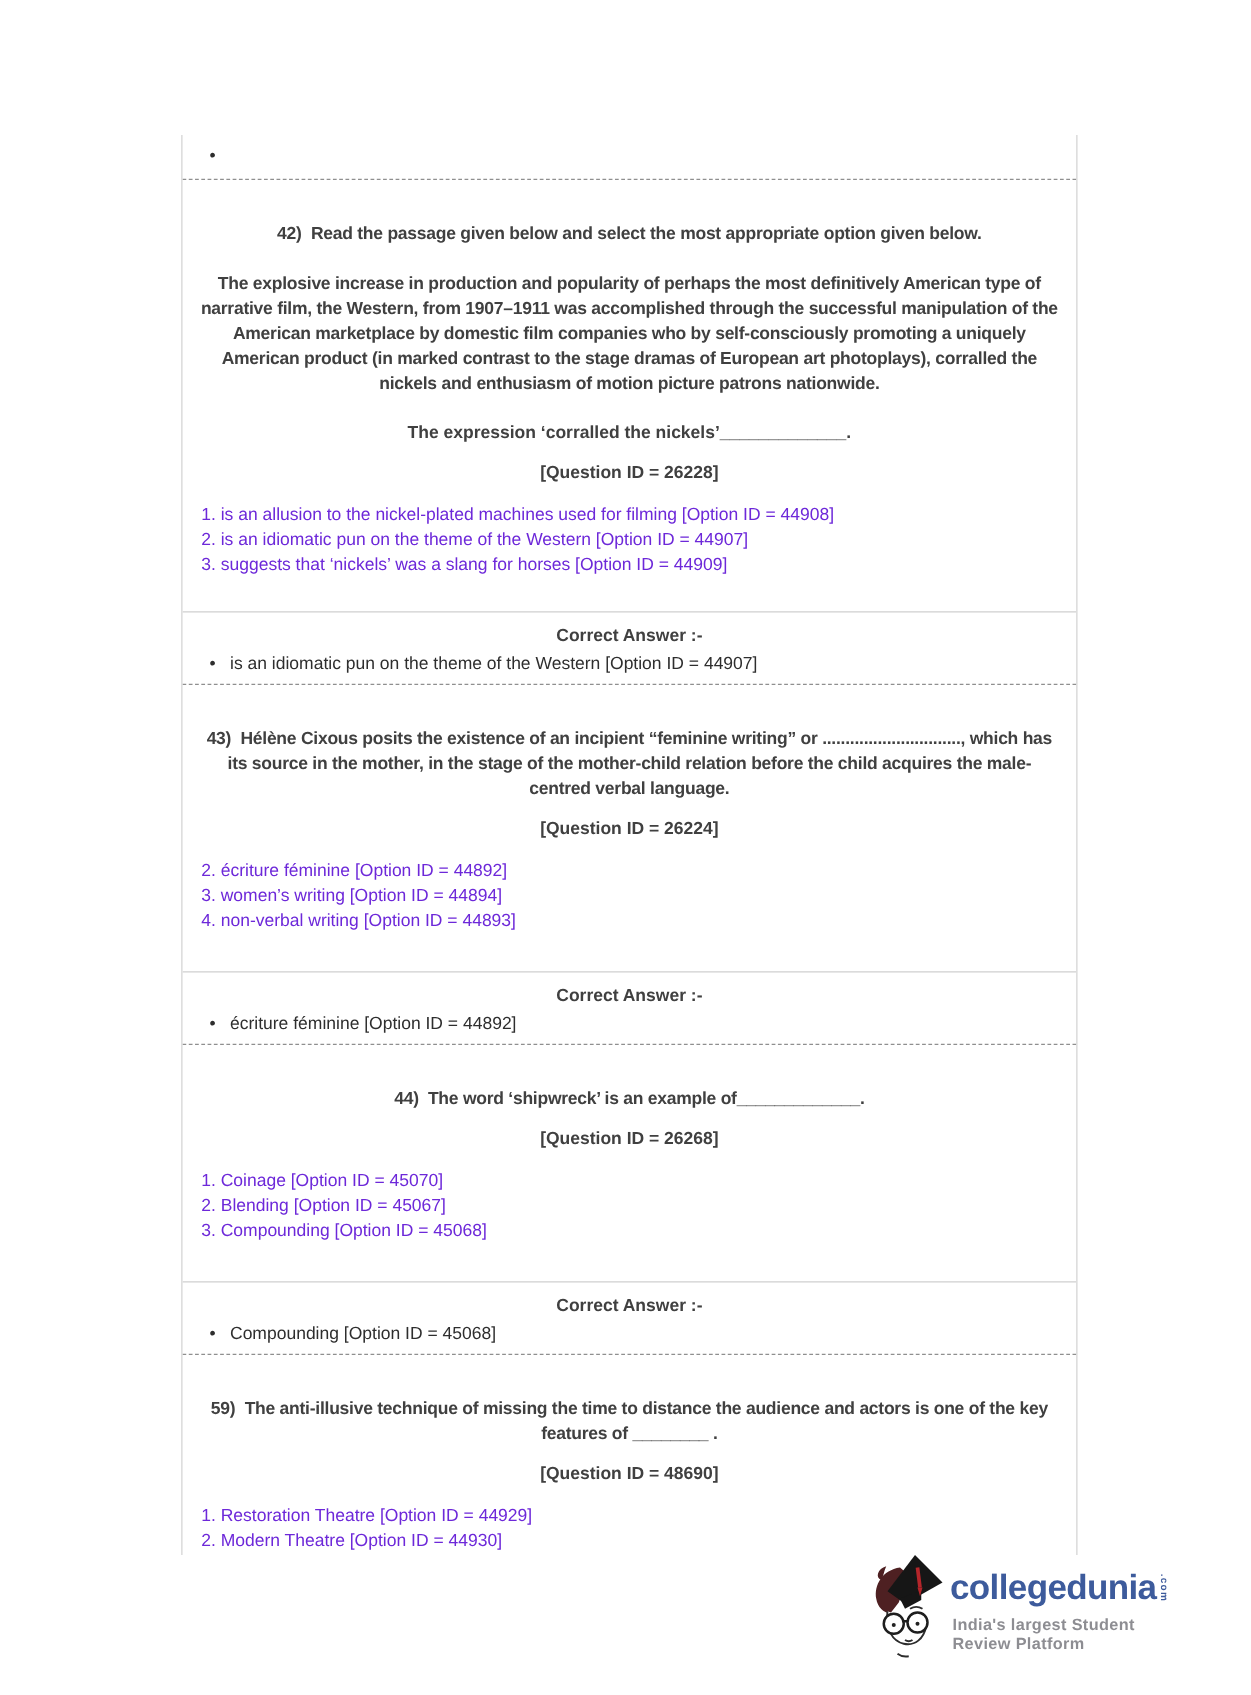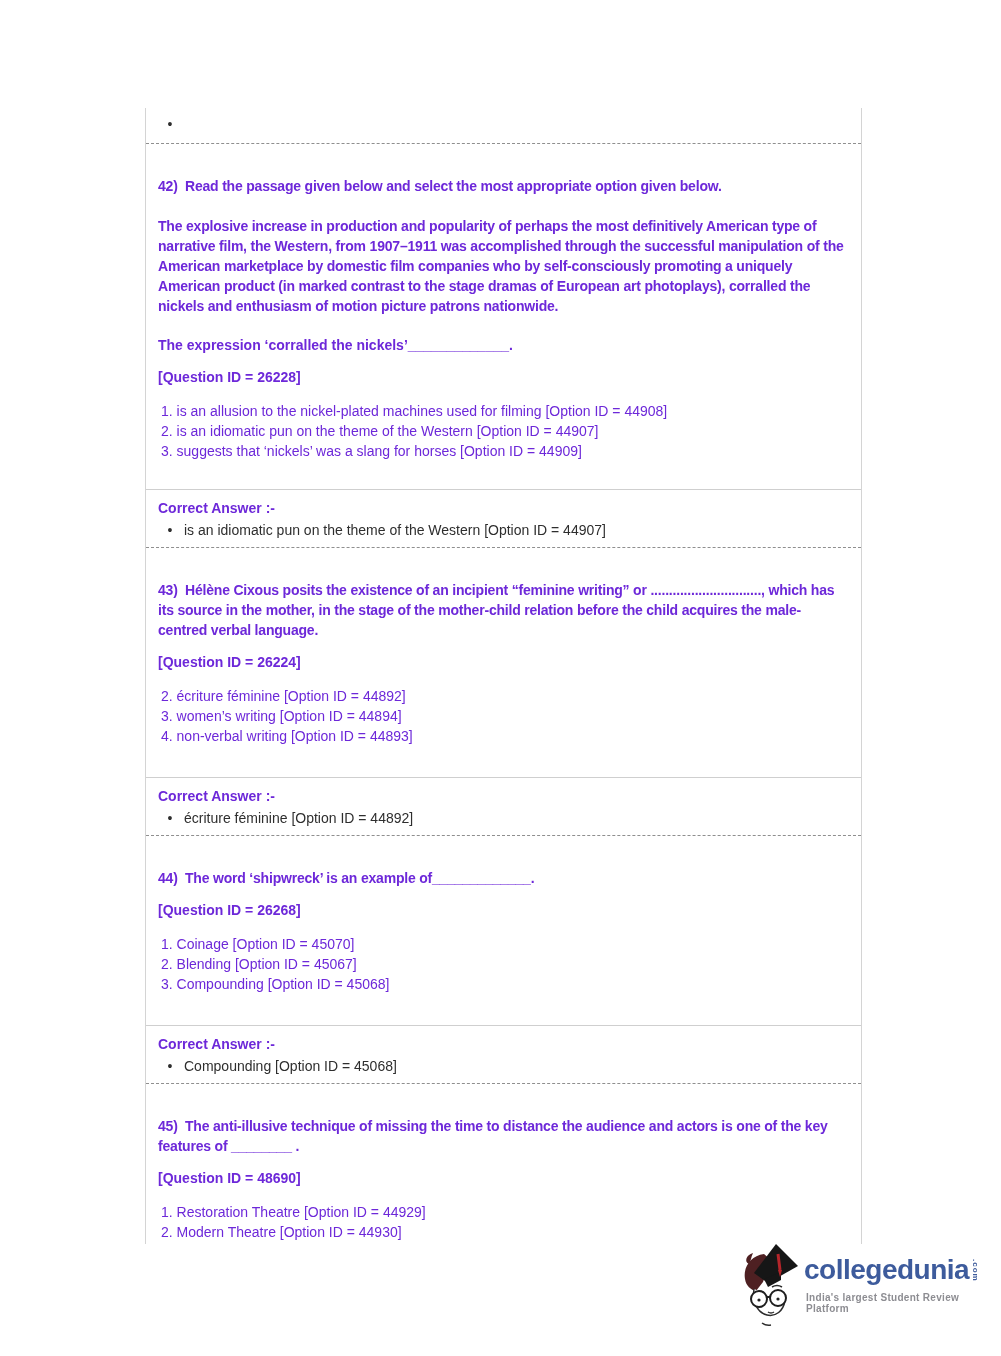--- a/index.html
+++ b/index.html
@@ -15,40 +15,40 @@
   .row.intro{height:36px;padding:6px 12px 0;border-bottom:1px dashed #8f8f8f;}
 
   .qblock{padding:32px 12px 0;border-bottom:1px solid #cfcfcf;}
   .qblock.q42{height:346px;}
   .qblock.q43{height:230px;}
   .qblock.q44{height:190px;}
   .qblock.q45{height:160px;border-bottom:none;}
 
   .ablock{height:58px;padding:8px 12px 0;border-bottom:1px dashed #8f8f8f;}
 
-  .bold{font-weight:bold;color:#6d28d9;}
+  .bold{font-weight:bold;color:#404040;text-align:center;}
   .qheader{white-space:pre-wrap;letter-spacing:-0.2px;}
   .passage{margin-top:20px;letter-spacing:-0.2px;}
   .prompt{margin-top:19px;}
   .qid{margin-top:12px;}
   ol.opts{list-style:none;margin:14px 0 0;padding:0 0 0 3px;}
   ol.opts li{line-height:20px;color:#6d28d9;}
 
   .bullet-line{padding-left:6px;display:flex;}
   .ablock .bullet-line{margin-top:2px;}
   .marker{display:inline-block;width:12px;margin-right:8px;text-align:center;color:#2e2e2e;}
 
   
-  .logo{position:absolute;left:740px;top:1240px;width:255px;height:95px;}
+  .logo{position:absolute;left:696px;top:1240px;width:255px;height:95px;}
   .logo .mascot{position:absolute;left:0;top:2px;}
   .logo .word{position:absolute;left:64px;top:14px;font-size:28px;font-weight:bold;
               color:#3d5b9c;letter-spacing:-0.5px;display:flex;align-items:flex-start;}
   .logo .com{writing-mode:vertical-rl;font-size:8px;font-weight:bold;letter-spacing:1px;
              margin:5px 0 0 2px;color:#3d5b9c;}
-  .logo .tag{position:absolute;left:66px;top:52px;font-size:10px;font-weight:bold;
+  .logo .tag{position:absolute;left:66px;top:52px;font-size:13px;font-weight:bold;
              color:#8d8d92;letter-spacing:0.3px;}
 </style>
 </head>
 <body>
 
 <div class="page">
 
   <div class="sheet">
 
     <div class="row intro">
@@ -104,21 +104,21 @@
     </section>
     <section class="ablock">
       <div class="bold">Correct Answer :-</div>
       <div class="bullet-line">
         <span class="marker">•</span>
         <span>Compounding [Option ID = 45068]</span>
       </div>
     </section>
 
     <section class="qblock q45">
-      <div class="bold qheader">45)  The anti-illusive technique of missing the time to distance the audience and actors is one of the key features of ________ .</div>
+      <div class="bold qheader">59)  The anti-illusive technique of missing the time to distance the audience and actors is one of the key features of ________ .</div>
       <div class="bold qid">[Question ID = 48690]</div>
       <ol class="opts">
         <li>1. Restoration Theatre [Option ID = 44929]</li>
         <li>2. Modern Theatre [Option ID = 44930]</li>
       </ol>
     </section>
 
   </div>
 
   <div class="logo">

